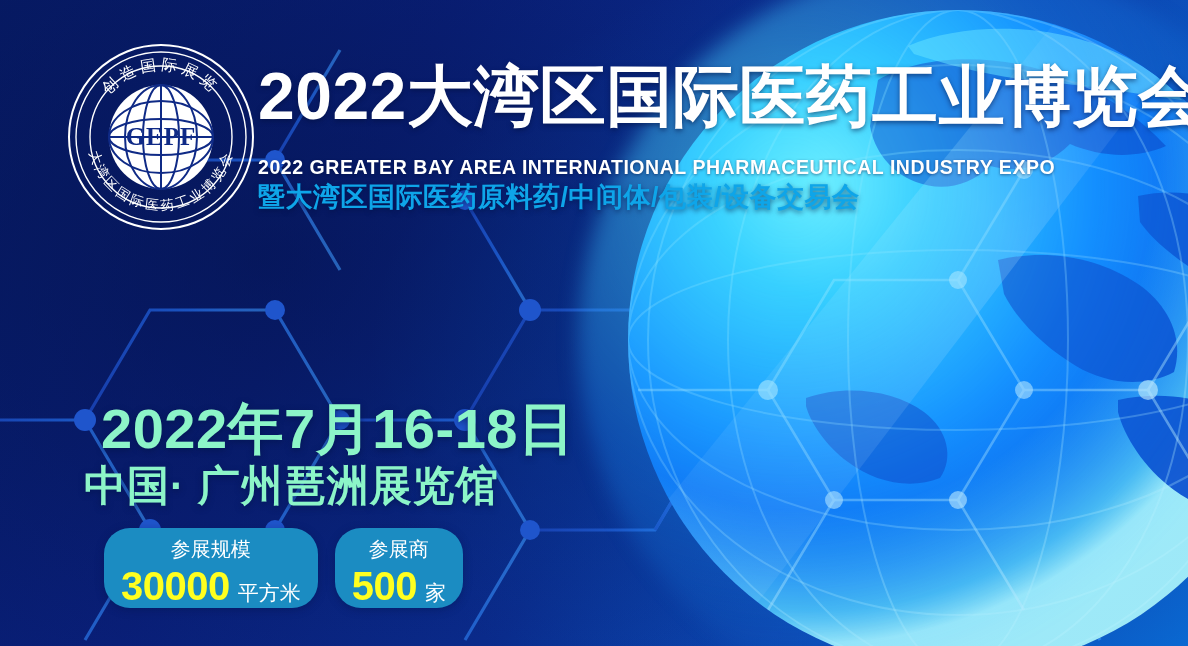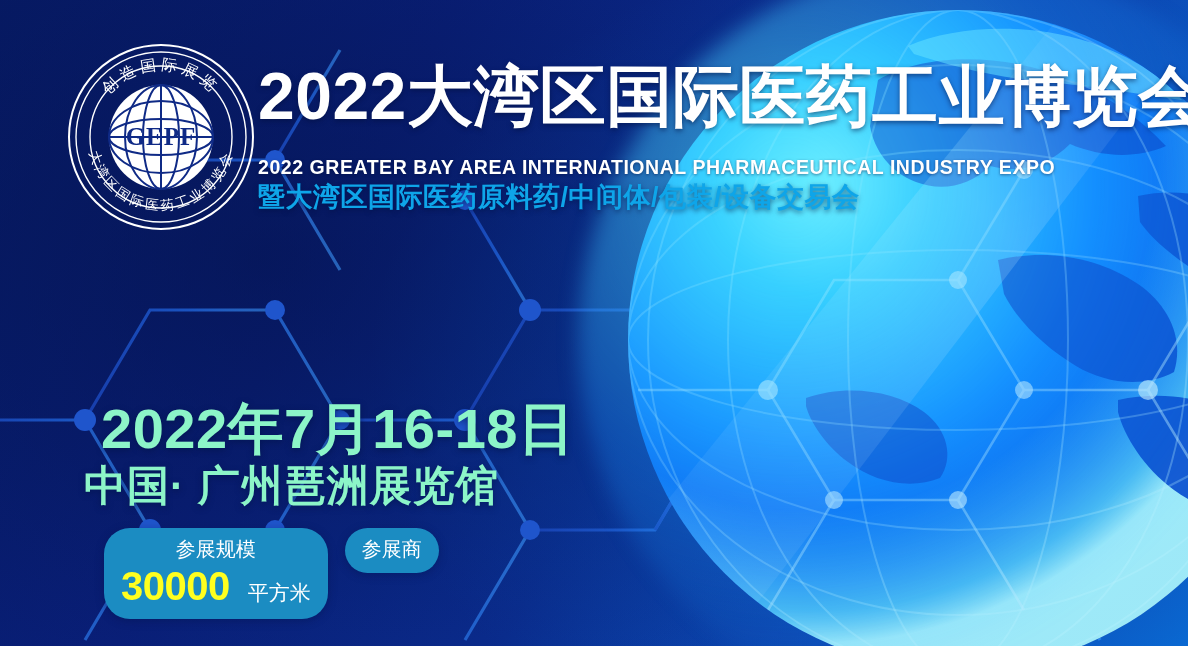--- a/index.html
+++ b/index.html
@@ -125,38 +125,38 @@
     position: absolute;
     left: 104px;
     top: 528px;
     display: flex;
     gap: 17px;
     align-items: flex-start;
   }
   .pill {
     background: #1b8cc2;
     border-radius: 26px;
-    padding: 9px 17px 11px 17px;
+    padding: 9px 17px 0 17px;
     text-align: center;
     box-shadow: 0 2px 8px rgba(2,18,70,0.35);
   }
   .pill-label {
     font-size: 20px;
     color: #ffffff;
     line-height: 1.25;
     white-space: nowrap;
   }
   .pill-value {
     margin-top: 2px;
     white-space: nowrap;
     line-height: 1.1;
     display: flex;
     align-items: baseline;
     justify-content: center;
-    gap: 18px;
+    gap: 8px;
   }
   .v-big {
     font-size: 40px;
     font-weight: bold;
     color: #ffff1f;
     letter-spacing: -0.5px;
   }
   .v-small-white {
     font-size: 21px;
     color: #ffffff;
@@ -354,18 +354,22 @@
     <div class="pill">
       <div class="pill-label">参展规模</div>
       <div class="pill-value">
         <span class="v-big">30000</span>
         <span class="v-small-white">平方米</span>
       </div>
     </div>
 
     <div class="pill">
       <div class="pill-label">参展商</div>
+      <div class="pill-value">
+        <span class="v-big">500</span>
+        <span class="v-small-white">家</span>
+      </div>
     </div>
 
 
   </div>
 
 </div>
 
 </body></html>

